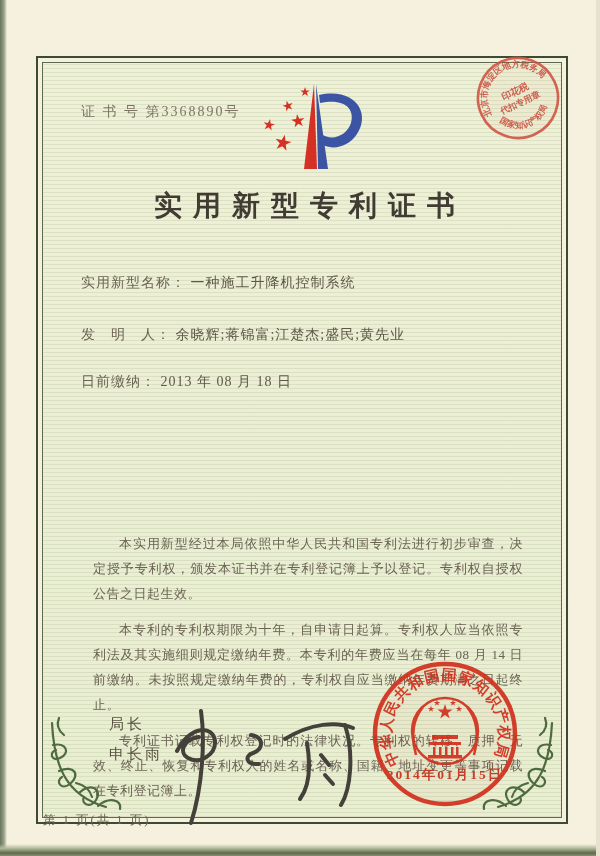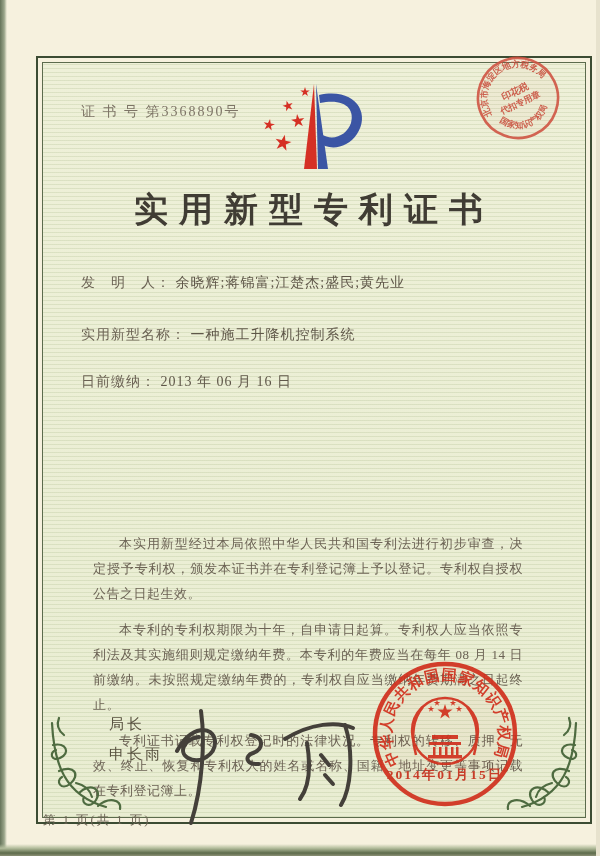--- a/index.html
+++ b/index.html
@@ -13,36 +13,35 @@
   .scan-left{position:absolute;left:0;top:0;width:7px;height:856px;
     background:linear-gradient(90deg,#66745a,#9aa58a 60%,rgba(154,165,138,0));}
   .scan-bottom{position:absolute;left:0;bottom:0;width:600px;height:12px;
     background:linear-gradient(180deg,rgba(201,207,178,0),#b3bd9c 35%,#5d6b4b 75%,#8a8f74);}
   .scan-right{position:absolute;right:0;top:0;width:4px;height:856px;background:#e7e2cd;}
 
   
   .frame{
     position:absolute;left:36px;top:56px;width:528px;height:764px;
     border:2px solid #3c4c33;
-    padding-left:24px;
   }
   .frame-inner{
     position:absolute;inset:4px;border:1px solid #5c6b4d;
     background:
       repeating-linear-gradient(0deg, rgba(125,150,88,0.16) 0px, rgba(125,150,88,0.16) 1px, rgba(0,0,0,0) 1px, rgba(0,0,0,0) 4px),
       linear-gradient(180deg,#eef0d8,#e9edd2);
   }
   .cert-no{
     position:absolute;left:38px;top:40px;
     font-size:14px;letter-spacing:2px;color:#7d7466;
   }
   .logo{position:absolute;left:212px;top:16px;}
   .title{
-    position:absolute;left:0;top:124px;width:100%;text-align:center;
-    font-size:34px;font-weight:700;letter-spacing:11px;color:#403c34;
+    position:absolute;left:8px;top:124px;width:100%;text-align:center;
+    font-size:28px;font-weight:700;letter-spacing:11px;color:#403c34;
   }
   .fields{position:absolute;left:38px;top:207px;width:460px;}
   .field-row{font-size:14px;line-height:26px;color:#675e51;letter-spacing:1px;white-space:nowrap;}
   .field-row:nth-child(1){margin-bottom:26px;}
   .field-row:nth-child(2){margin-bottom:21px;}
   .field-row:nth-child(3){margin-bottom:17px;}
   .field-row:nth-child(4){margin-bottom:16px;}
   .field-row:nth-child(5){margin-bottom:14px;}
   .field-label{color:#6b6254;}
   .field-value{color:#5f5749;}
@@ -89,30 +88,30 @@
         </g>
         <polygon points="59,5 49,90 62,90" fill="#d53024"></polygon>
         <polygon points="61,5 63,90 73,90" fill="#3b55a4"></polygon>
         <path d="M64,16 C100,8 116,34 102,55 C92,70 74,72 63,63 L66,55 C78,63 92,56 96,44 C100,30 90,19 65,24 Z" fill="#3b55a4"></path>
       </svg>
 
       <div class="title">实用新型专利证书</div>
 
       <div class="fields">
         <div class="field-row">
+          <span class="field-label">实用新型名称：</span>
+          <span class="field-value">一种施工升降机控制系统</span>
+        </div>
+        <div class="field-row">
           <span class="field-label">发　明　人：</span>
           <span class="field-value">余晓辉;蒋锦富;江楚杰;盛民;黄先业</span>
         </div>
         <div class="field-row">
-          <span class="field-label">实用新型名称：</span>
-          <span class="field-value">一种施工升降机控制系统</span>
-        </div>
-        <div class="field-row">
           <span class="field-label">日前缴纳：</span>
-          <span class="field-value">2013 年 06 月 16 日</span>
+          <span class="field-value">2013 年 08 月 18 日</span>
         </div>
       </div>
 
       <div class="paragraphs">
         <p>本实用新型经过本局依照中华人民共和国专利法进行初步审查，决定授予专利权，颁发本证书并在专利登记簿上予以登记。专利权自授权公告之日起生效。</p>
         <p>本专利的专利权期限为十年，自申请日起算。专利权人应当依照专利法及其实施细则规定缴纳年费。本专利的年费应当在每年 08 月 14 日前缴纳。未按照规定缴纳年费的，专利权自应当缴纳年费期满之日起终止。</p>
         <p>专利证书记载专利权登记时的法律状况。专利权的转移、质押、无效、终止、恢复和专利权人的姓名或名称、国籍、地址变更等事项记载在专利登记簿上。</p>
       </div>
 
       <div class="sig-block">

